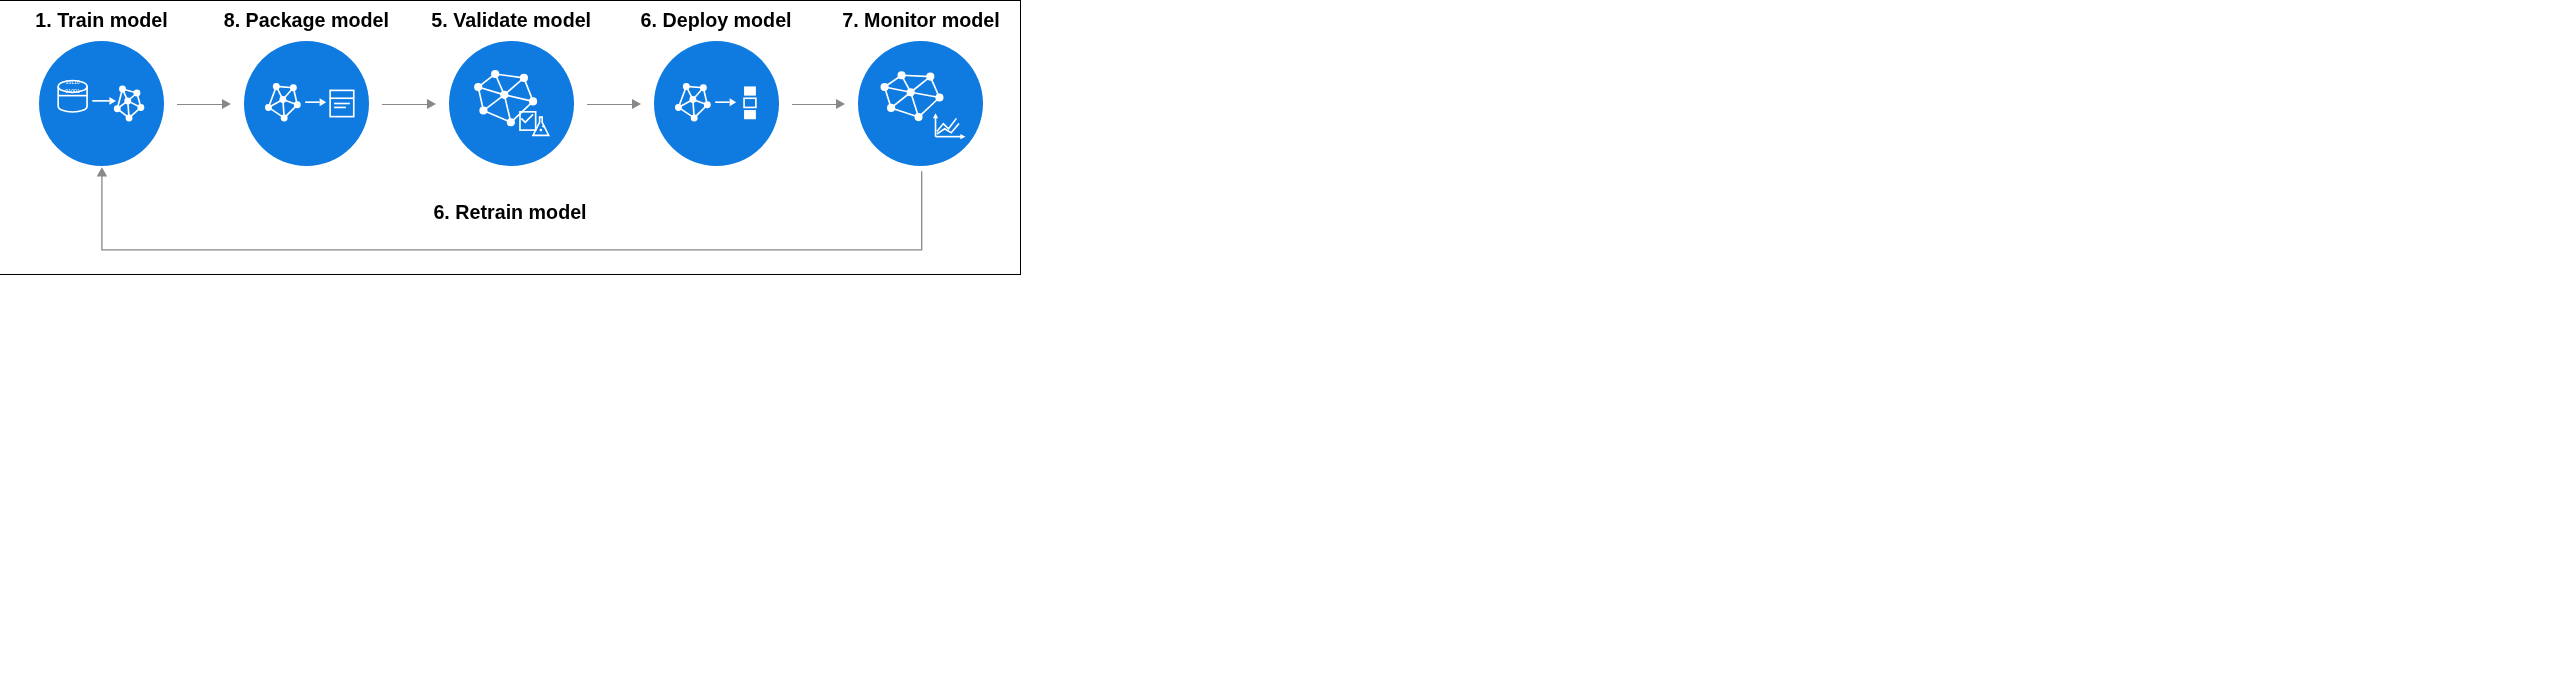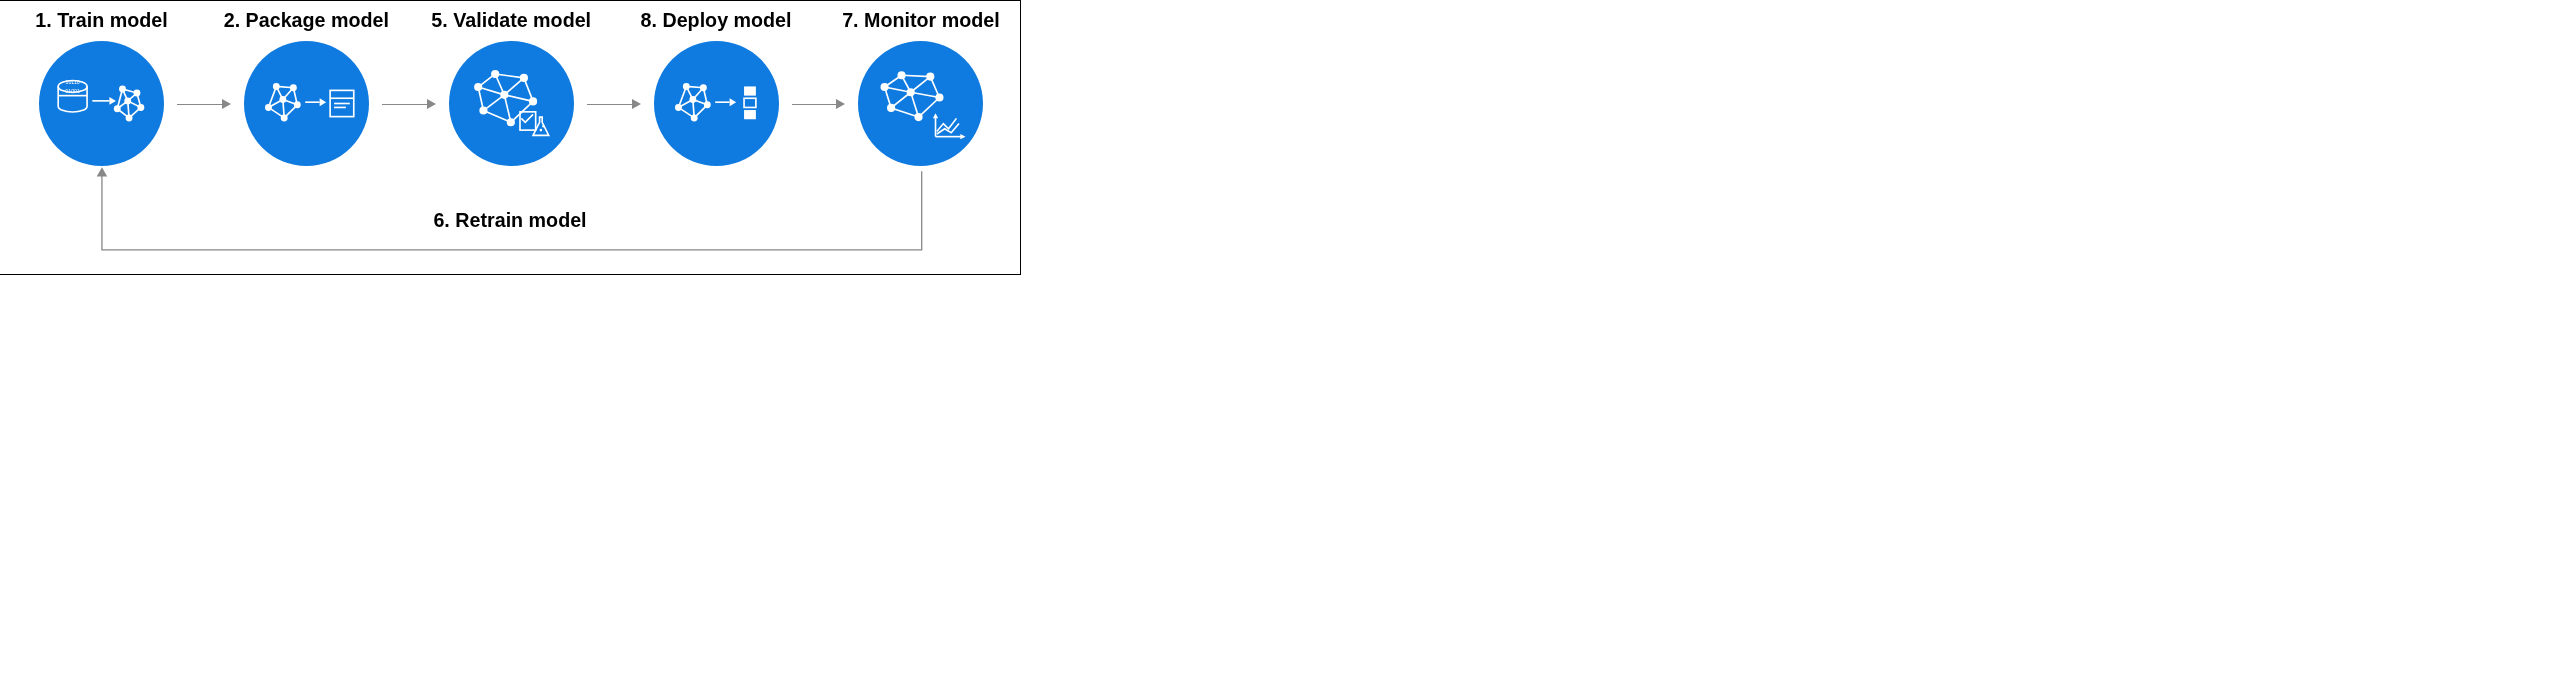--- a/index.html
+++ b/index.html
@@ -14,21 +14,21 @@
     width: 1021px;
     height: 275px;
     border: 1.3px solid #000;
     border-left: none;
     margin: 0;
     box-sizing: border-box;
   }
   .row {
     display: flex;
     align-items: center;
-    justify-content: center;
+    justify-content: space-between;
     padding: 6.6px 23.6px 0 26px;
   }
   .step {
     display: flex;
     flex-direction: column;
     align-items: center;
     width: 151px;
   }
   .step-title {
     font-size: 19.7px;
@@ -70,21 +70,20 @@
   }
 
   
   .feedback-label {
     position: absolute;
     left: 50%;
     transform: translateX(-50%);
     top: 200px;
     font-size: 19.7px;
     font-weight: 600;
-    margin-top: 8px;
   }
   svg { display: block; }
 </style>
 </head>
 <body>
 
 <div class="canvas">
 
   <div class="row">
 
@@ -124,21 +123,21 @@
         </svg>
       </div>
     </div>
 
     <div class="harrow">
       <div class="shaft"></div>
         <div class="head"></div>
     </div>
 
     <div class="step">
-      <div class="step-title">2. Package model</div>
+      <div class="step-title">8. Package model</div>
       <div class="circle">
         <svg width="105" height="79" viewBox="0 0 160 120" aria-hidden="true">
           <g stroke="#fff" stroke-width="2.5" fill="none">
             <g>
               <circle cx="34" cy="34" r="4" fill="#fff"></circle>
               <circle cx="60" cy="36" r="4" fill="#fff"></circle>
               <circle cx="66" cy="62" r="4" fill="#fff"></circle>
               <circle cx="46" cy="82" r="4" fill="#fff"></circle>
               <circle cx="22" cy="66" r="4" fill="#fff"></circle>
               <circle cx="44" cy="54" r="4" fill="#fff"></circle>
@@ -205,21 +204,21 @@
         </svg>
       </div>
     </div>
 
     <div class="harrow">
       <div class="shaft"></div>
         <div class="head"></div>
     </div>
 
     <div class="step">
-      <div class="step-title">8. Deploy model</div>
+      <div class="step-title">6. Deploy model</div>
       <div class="circle">
         <svg width="105" height="79" viewBox="0 0 160 120" aria-hidden="true">
           <g stroke="#fff" stroke-width="2.5" fill="none">
             <g>
               <circle cx="34" cy="34" r="4" fill="#fff"></circle>
               <circle cx="60" cy="36" r="4" fill="#fff"></circle>
               <circle cx="66" cy="62" r="4" fill="#fff"></circle>
               <circle cx="46" cy="82" r="4" fill="#fff"></circle>
               <circle cx="22" cy="66" r="4" fill="#fff"></circle>
               <circle cx="44" cy="54" r="4" fill="#fff"></circle>

